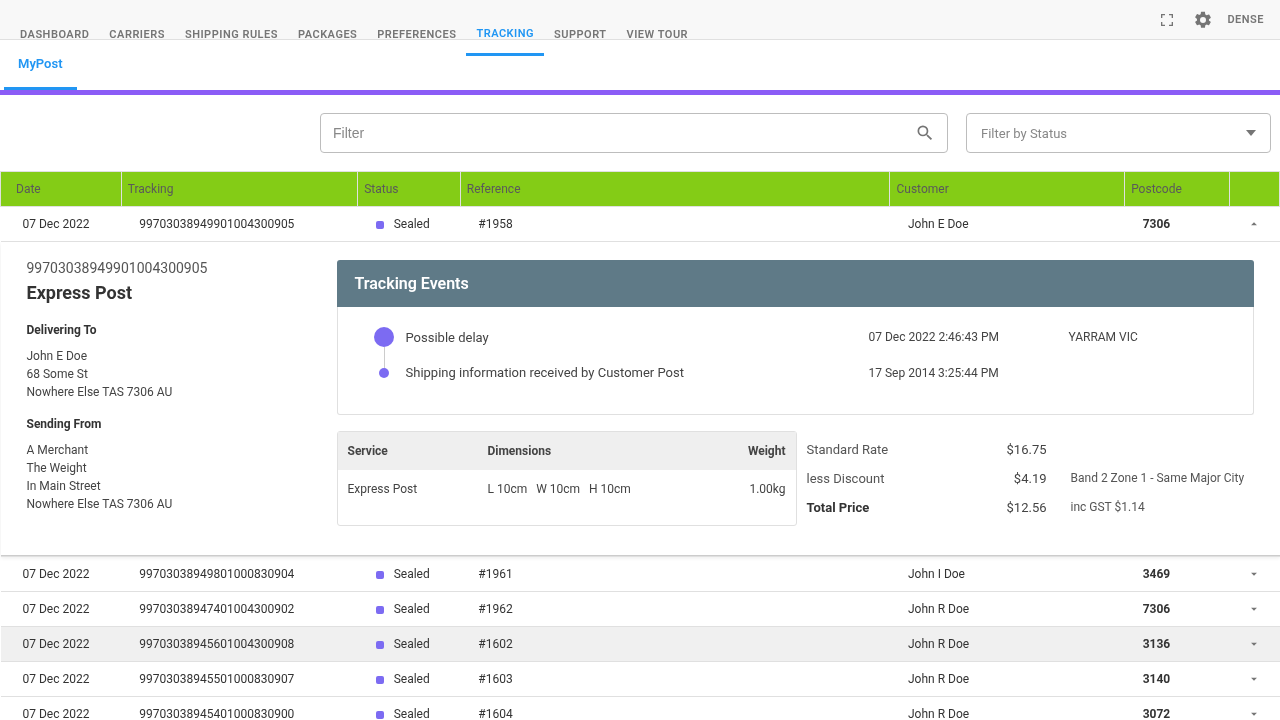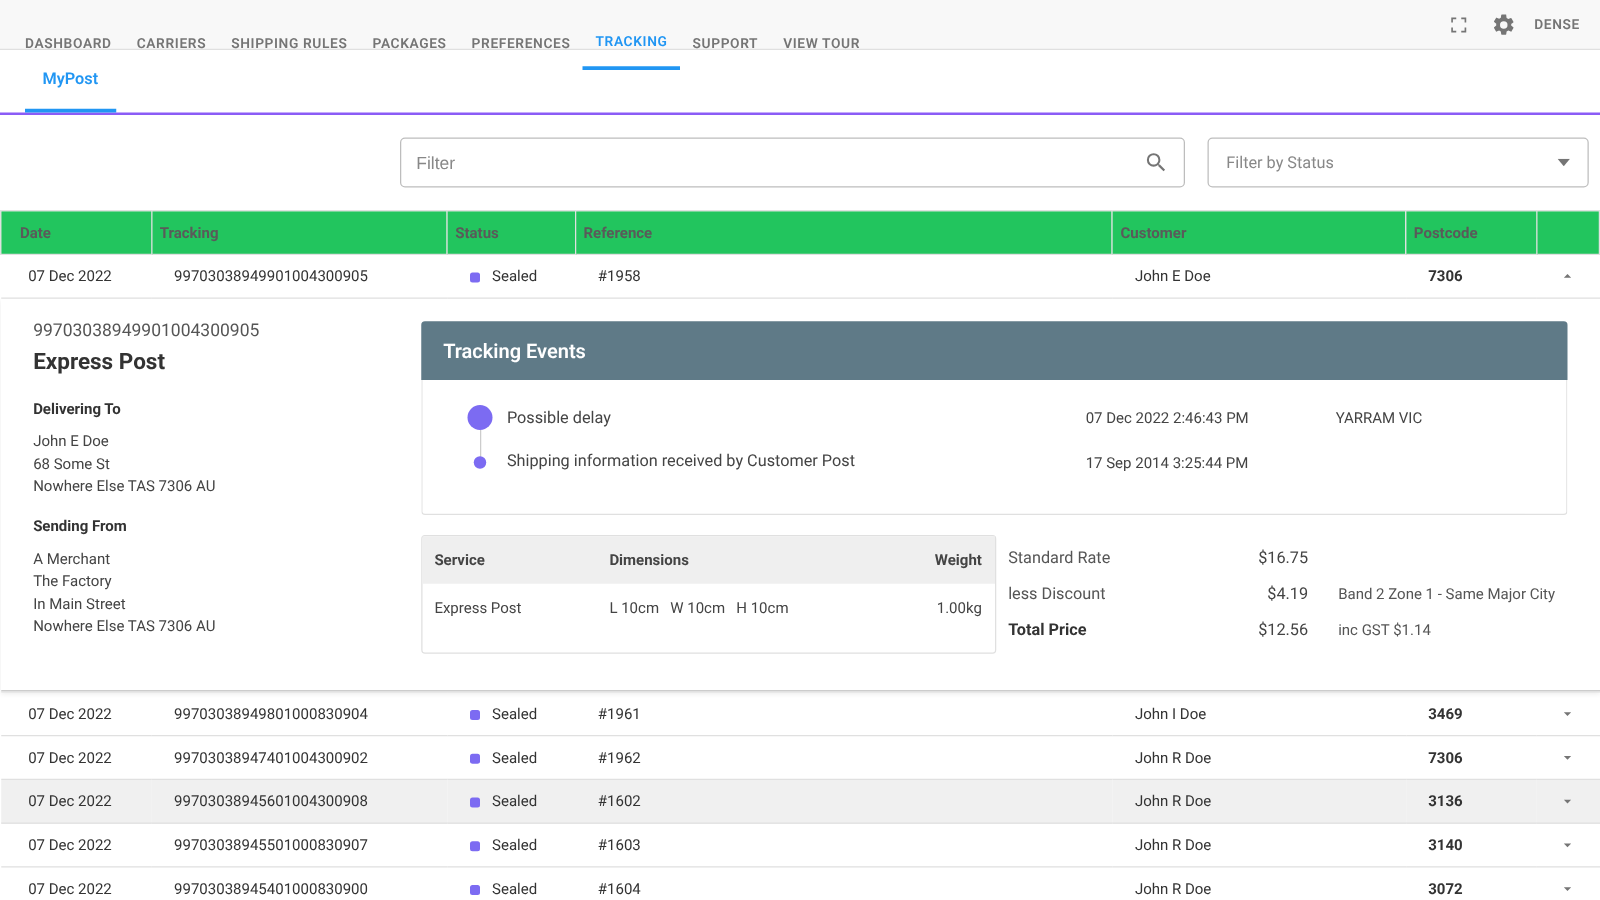--- a/index.html
+++ b/index.html
@@ -4,30 +4,30 @@
 <style>
 * { margin: 0; padding: 0; box-sizing: border-box; }
 body { font-family: -apple-system, BlinkMacSystemFont, 'Segoe UI', Roboto, sans-serif; font-size: 13px; color: #333; background: #fff; }
 .topnav { display: flex; align-items: center; justify-content: space-between; border-bottom: 1px solid #e0e0e0; background: #f8f8f8; height: 40px; padding: 0 10px; }
 .topnav-left { display: flex; align-items: center; }
 .nav-item { padding: 13px 10px; font-size: 11px; font-weight: 600; color: #757575; letter-spacing: 0.5px; cursor: pointer; margin-top: 30px; }
 .nav-item.active { color: #2196F3; border-bottom: 3px solid #2196F3; }
 .topnav-right { display: flex; align-items: center; gap: 12px; }
 .icon-btn { width: 24px; height: 24px; display: flex; align-items: center; justify-content: center; cursor: pointer; color: #757575; }
 .density-label { font-size: 11px; font-weight: 600; color: #757575; letter-spacing: 0.5px; margin-right: 6px; }
-.subnav { border-bottom: 2px solid #8b5cf6; padding-left: 20px; }
+.subnav { border-bottom: 5px solid #8b5cf6; padding-left: 4px; }
 .subtab { display: inline-block; padding: 16px 14px; font-size: 13px; font-weight: 600; color: #2196F3; border-bottom: 3px solid #2196F3; cursor: pointer; }
 .filterbar { display: flex; gap: 18px; padding: 18px 9px; justify-content: flex-end; }
 .filter-input-wrap { flex: 0 0 628px; border: 1px solid #bdbdbd; border-radius: 4px; display: flex; align-items: center; padding: 0 12px; height: 40px; }
 .filter-input { flex: 1; border: none; outline: none; font-size: 14px; color: #555; background: transparent; }
 .filter-input::placeholder { color: #888; }
 .status-filter { flex: 0 0 305px; border: 1px solid #bdbdbd; border-radius: 4px; display: flex; align-items: center; justify-content: space-between; padding: 0 14px; height: 40px; cursor: pointer; }
 .status-filter-text { color: #888; font-size: 13px; }
 .table { width: 100%; border-collapse: collapse; }
-.table thead th { text-align: left; font-size: 12px; font-weight: 700; color: #5a5a5a; background: #22c55e; border: 1px solid #e0e0e0; border-left: none; padding: 10px 6px; }
+.table thead th { text-align: left; font-size: 12px; font-weight: 400; color: #5a5a5a; background: #84cc16; border: 1px solid #e0e0e0; border-left: none; padding: 10px 6px; }
 .table thead th:first-child { border-left: 1px solid #e0e0e0; padding-left: 15px; }
 .table tbody td { padding: 10px 18px; font-size: 12px; border-bottom: 1px solid #e0e0e0; vertical-align: middle; }
 .table tbody td:first-child { padding-left: 22px; }
 .table tbody tr.hover-row { background: #f0f0f0; }
 .col-date { width: 125px; }
 .col-track { width: 240px; }
 .col-status { width: 105px; }
 .col-ref { width: 458px; }
 .col-cust { width: 248px; }
 .col-post { width: 108px; font-weight: 700; }
@@ -154,21 +154,21 @@
               <div class="detail-service">Express Post</div>
               <div class="addr-block">
                 <div class="section-hdr">Delivering To</div>
                 <div class="addr-line">John E Doe</div>
                 <div class="addr-line">68 Some St</div>
                 <div class="addr-line">Nowhere Else TAS 7306 AU</div>
               </div>
               <div class="addr-block">
                 <div class="section-hdr">Sending From</div>
                 <div class="addr-line">A Merchant</div>
-                <div class="addr-line">The Factory</div>
+                <div class="addr-line">The Weight</div>
                 <div class="addr-line">In Main Street</div>
                 <div class="addr-line">Nowhere Else TAS 7306 AU</div>
               </div>
             </div>
             <div class="detail-right">
               <div class="events-header">Tracking Events</div>
               <div class="events-body">
                 <div class="event-row">
                   <div class="event-dot-col">
                     <div class="event-dot-big"></div>

